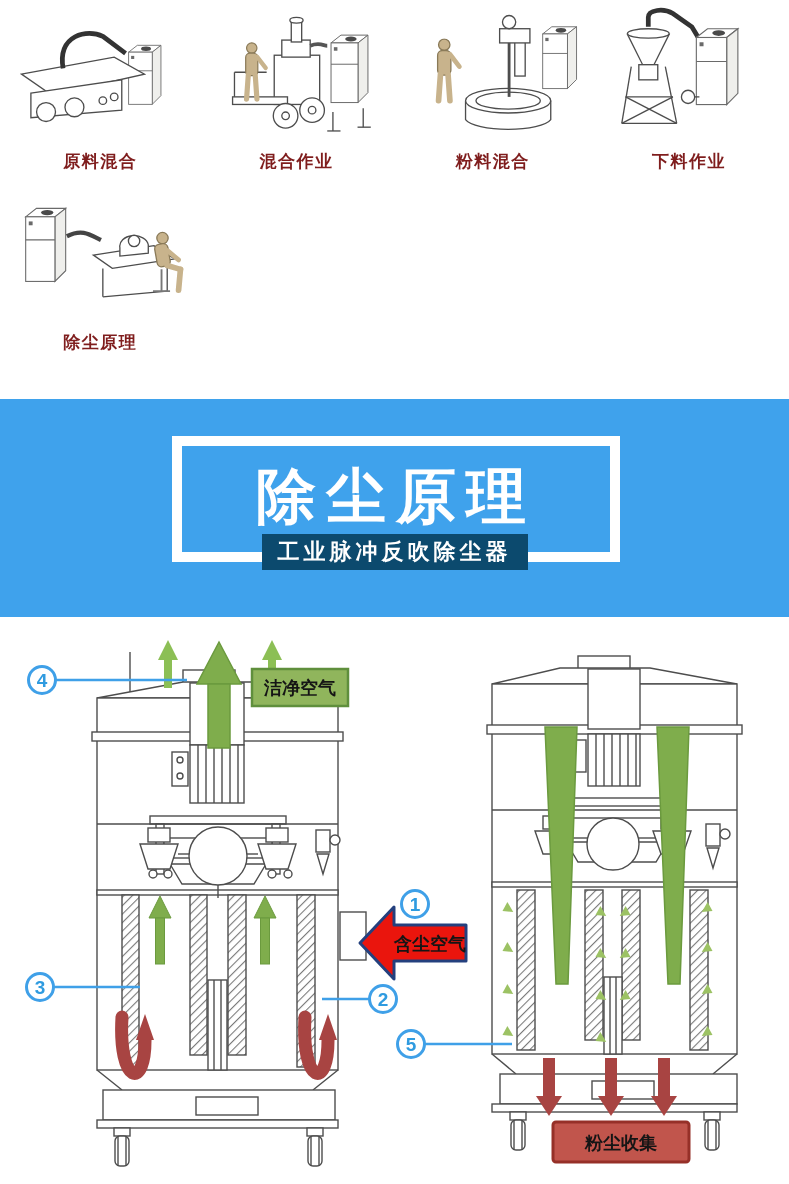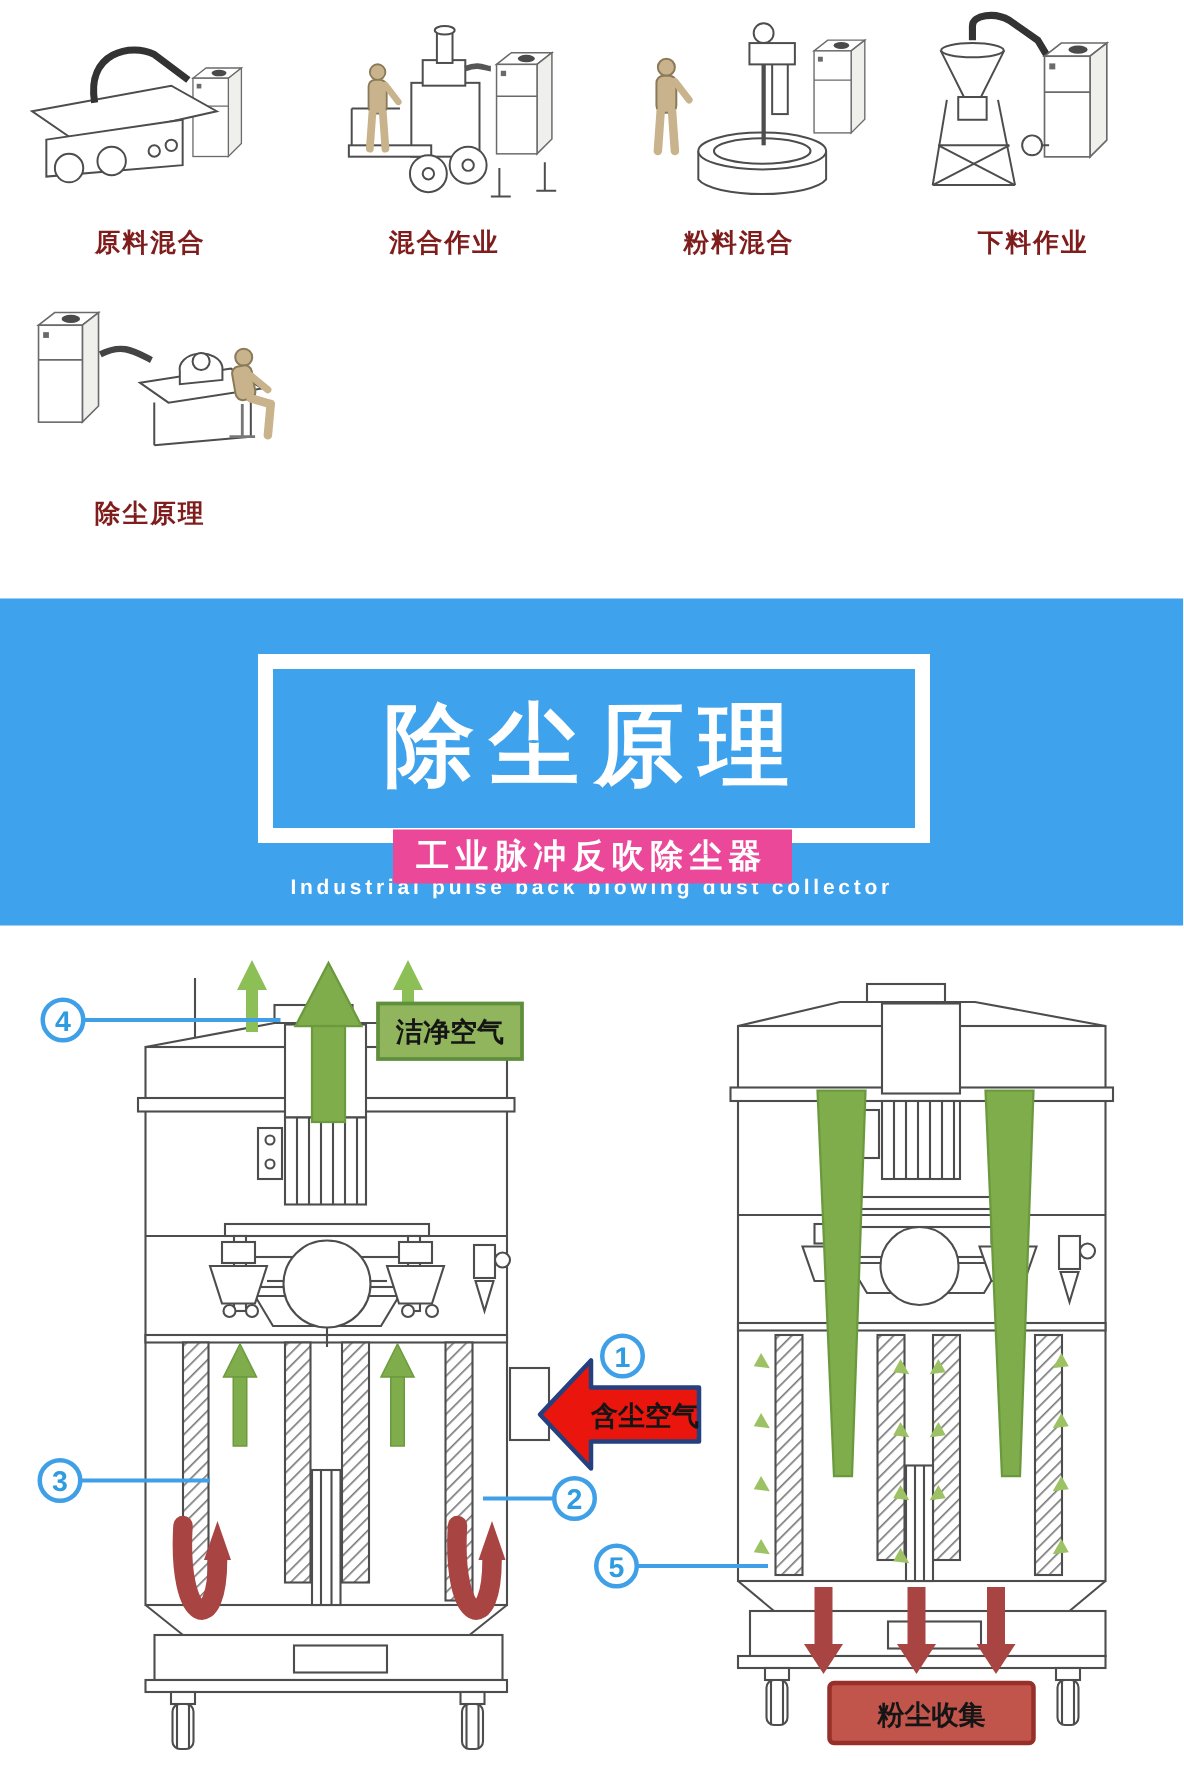--- a/index.html
+++ b/index.html
@@ -8,22 +8,22 @@
   
   .process-grid{display:grid;grid-template-columns:repeat(4,1fr);padding:6px 2px 0 2px;}
   .process-cell{height:181px;display:flex;flex-direction:column;align-items:center;justify-content:flex-start;}
   .process-art{width:186px;height:142px;}
   .process-label{font-size:17px;font-weight:bold;color:#7f1d1d;letter-spacing:1.5px;margin-top:2px;}
   
   .banner{position:relative;margin-top:31px;height:218px;background:#3FA2EC;}
   .title-box{position:absolute;left:172px;top:37px;width:448px;height:126px;
              border:10px solid #fff;box-sizing:border-box;display:flex;align-items:center;justify-content:center;}
   .banner-title{font-size:60px;font-weight:900;color:#fff;letter-spacing:10px;margin-top:-4px;}
-  .banner-subtitle{position:absolute;top:154px;left:50%;transform:translateX(-50%);
-                   background:#ec4899;padding:0 16px;height:36px;line-height:36px;z-index:2;
+  .banner-subtitle{position:absolute;top:135px;left:50%;transform:translateX(-50%);
+                   background:#0c4a6e;padding:0 16px;height:36px;line-height:36px;z-index:2;
                    font-size:22px;font-weight:600;color:#fff;letter-spacing:4px;white-space:nowrap;}
   .banner-subtitle-en{position:absolute;top:184px;width:100%;text-align:center;color:#fff;
                       font-size:14px;font-weight:700;letter-spacing:2.5px;}
   
   .diagram-wrap{width:789px;height:559px;}
   svg text{font-family:"Liberation Sans","DejaVu Sans",sans-serif;}
   .ln{stroke:#4d4d4d;stroke-width:1.4;fill:none;}
   .lnw{stroke:#4d4d4d;stroke-width:1.4;fill:#fff;}
   .callout-txt{font-size:19px;font-weight:bold;fill:#2f9be0;}
   .boxlabel{font-size:18px;font-weight:bold;fill:#151515;}
@@ -167,21 +167,20 @@
     </div>
 
 
   </div>
 
   <div class="banner">
     <div class="title-box">
       <div class="banner-title">除尘原理</div>
     </div>
     <div class="banner-subtitle">工业脉冲反吹除尘器</div>
-    <div class="banner-subtitle-en">Industrial pulse back blowing dust collector</div>
   </div>
 
   <div class="diagram-wrap">
   <svg width="789" height="559" viewBox="0 625 789 559">
     <defs>
       <pattern id="hatch" width="6" height="6" patternUnits="userSpaceOnUse" patternTransform="rotate(45)">
         <rect width="6" height="6" fill="#fff"></rect>
         <line x1="0" y1="0" x2="0" y2="6" stroke="#7a7a7a" stroke-width="2.2"></line>
       </pattern>
     </defs>

